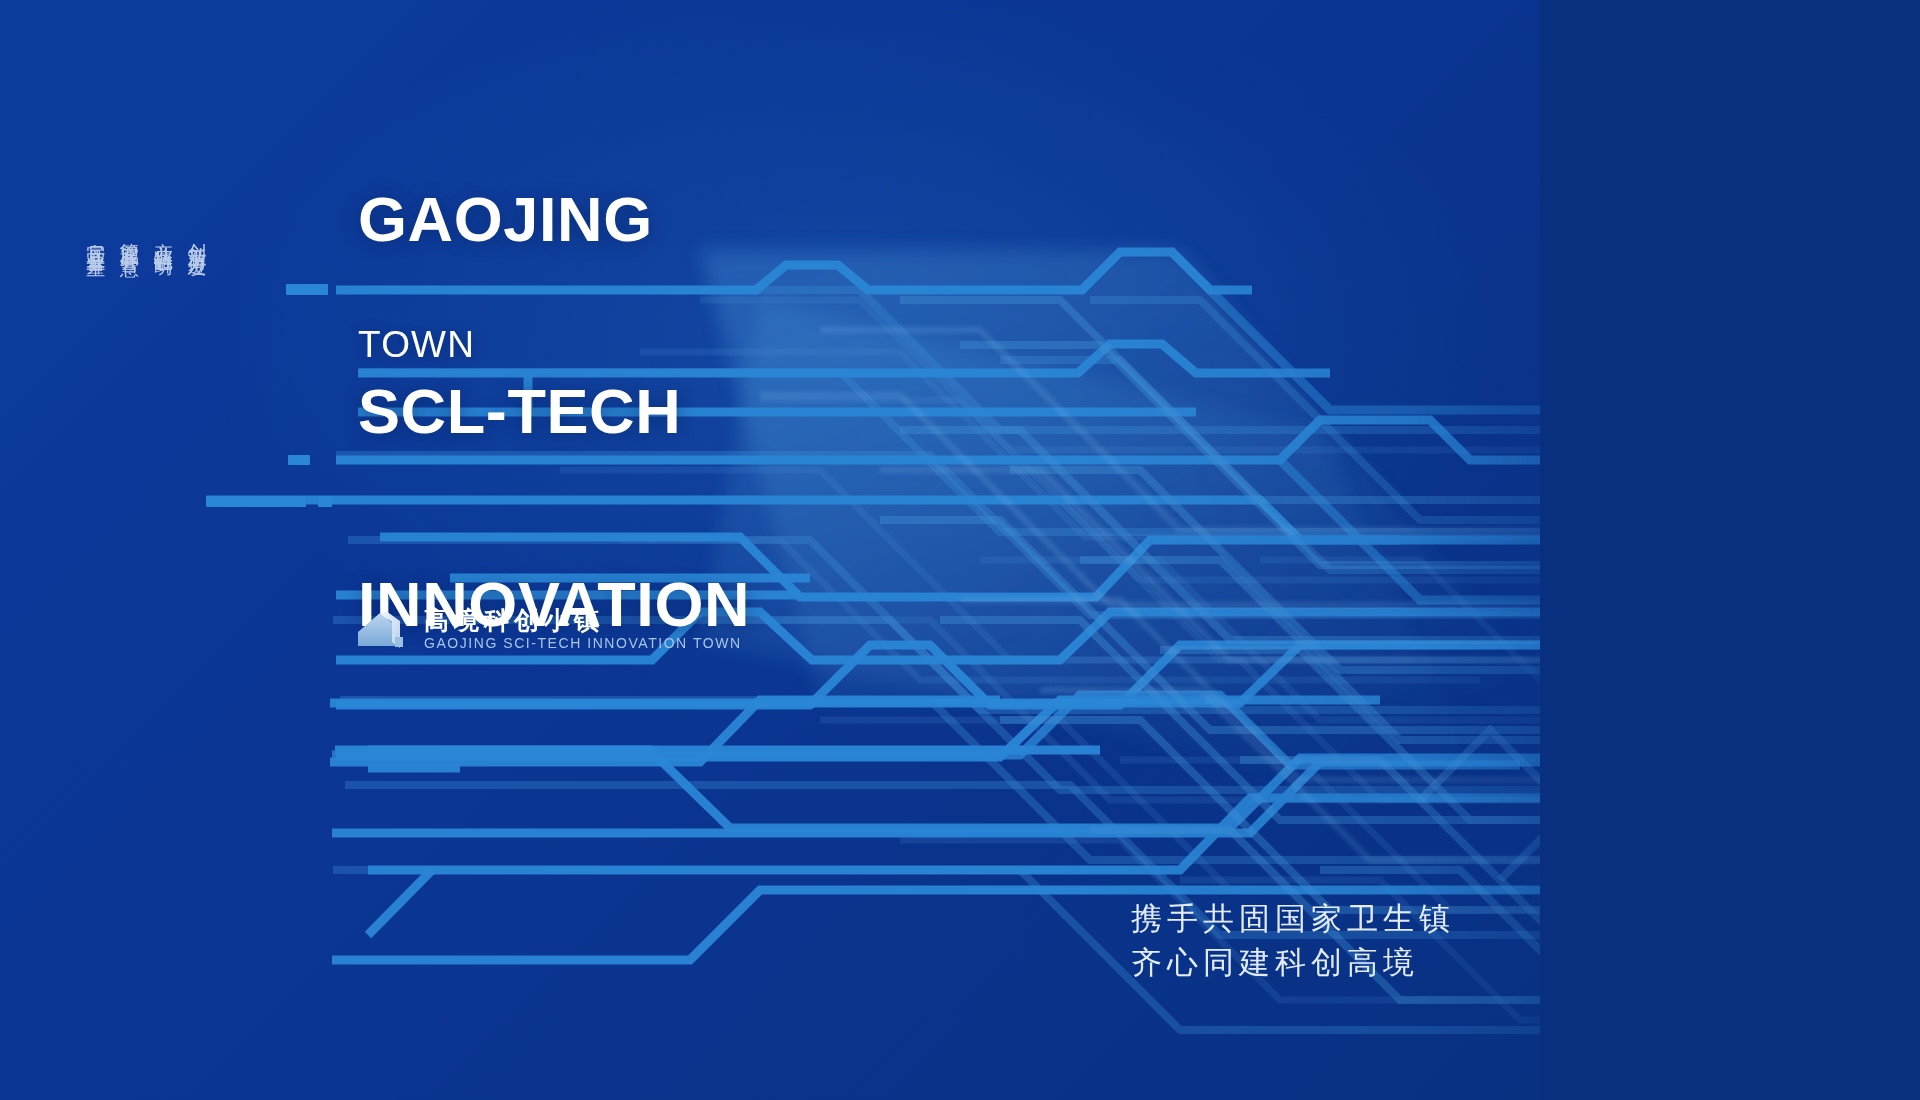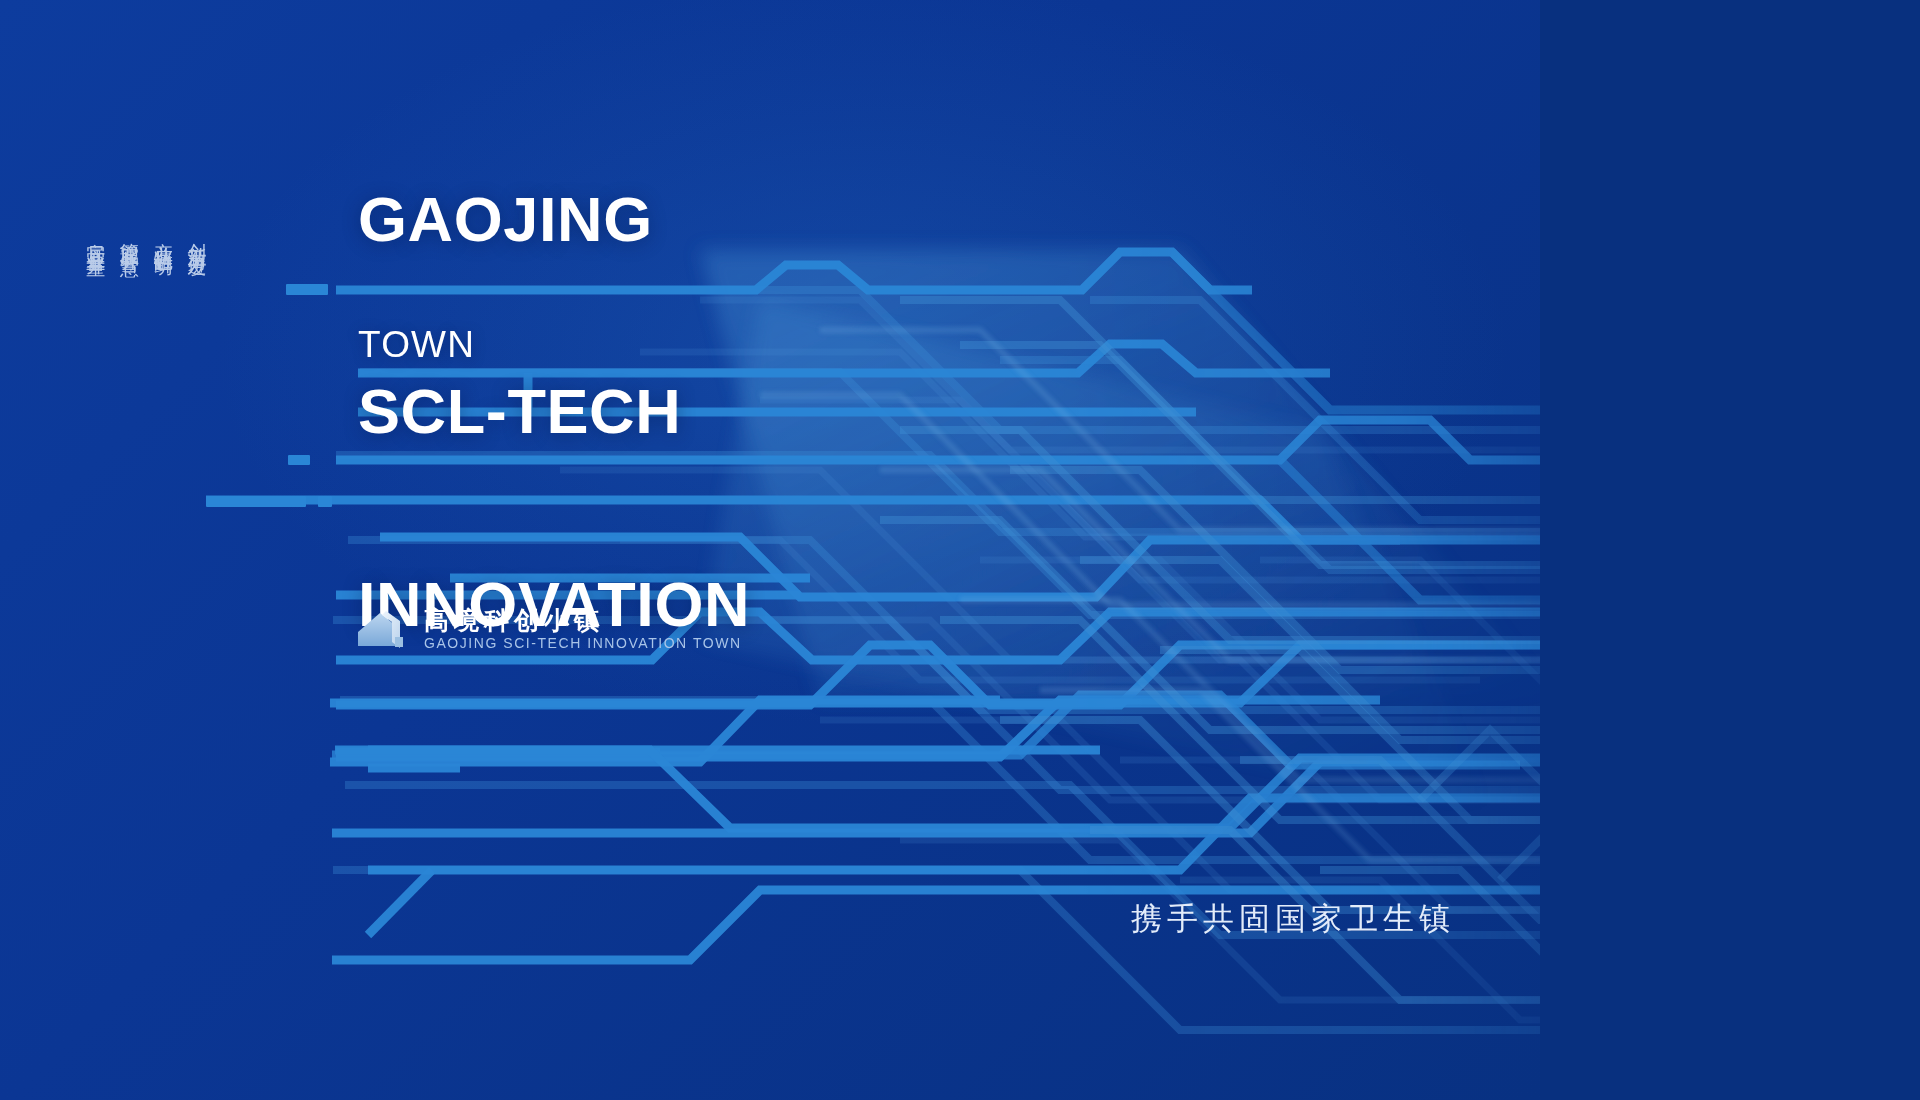--- a/index.html
+++ b/index.html
@@ -311,15 +311,16 @@
       <path d="M39 31 L47 31 L47 41 L39 41 Z" fill="#9cc0e2"></path>
     </svg>
     <div class="logo-text">
       <div class="logo-cn">高境科创小镇</div>
       <div class="logo-en">GAOJING SCI-TECH INNOVATION TOWN</div>
     </div>
   </div>
 
   <div class="slogan">
     <span class="sline">携手共固国家卫生镇</span>
+    <span class="sline">齐心同建科创高境</span>
   </div>
 
 </div>
 
 </body></html>

